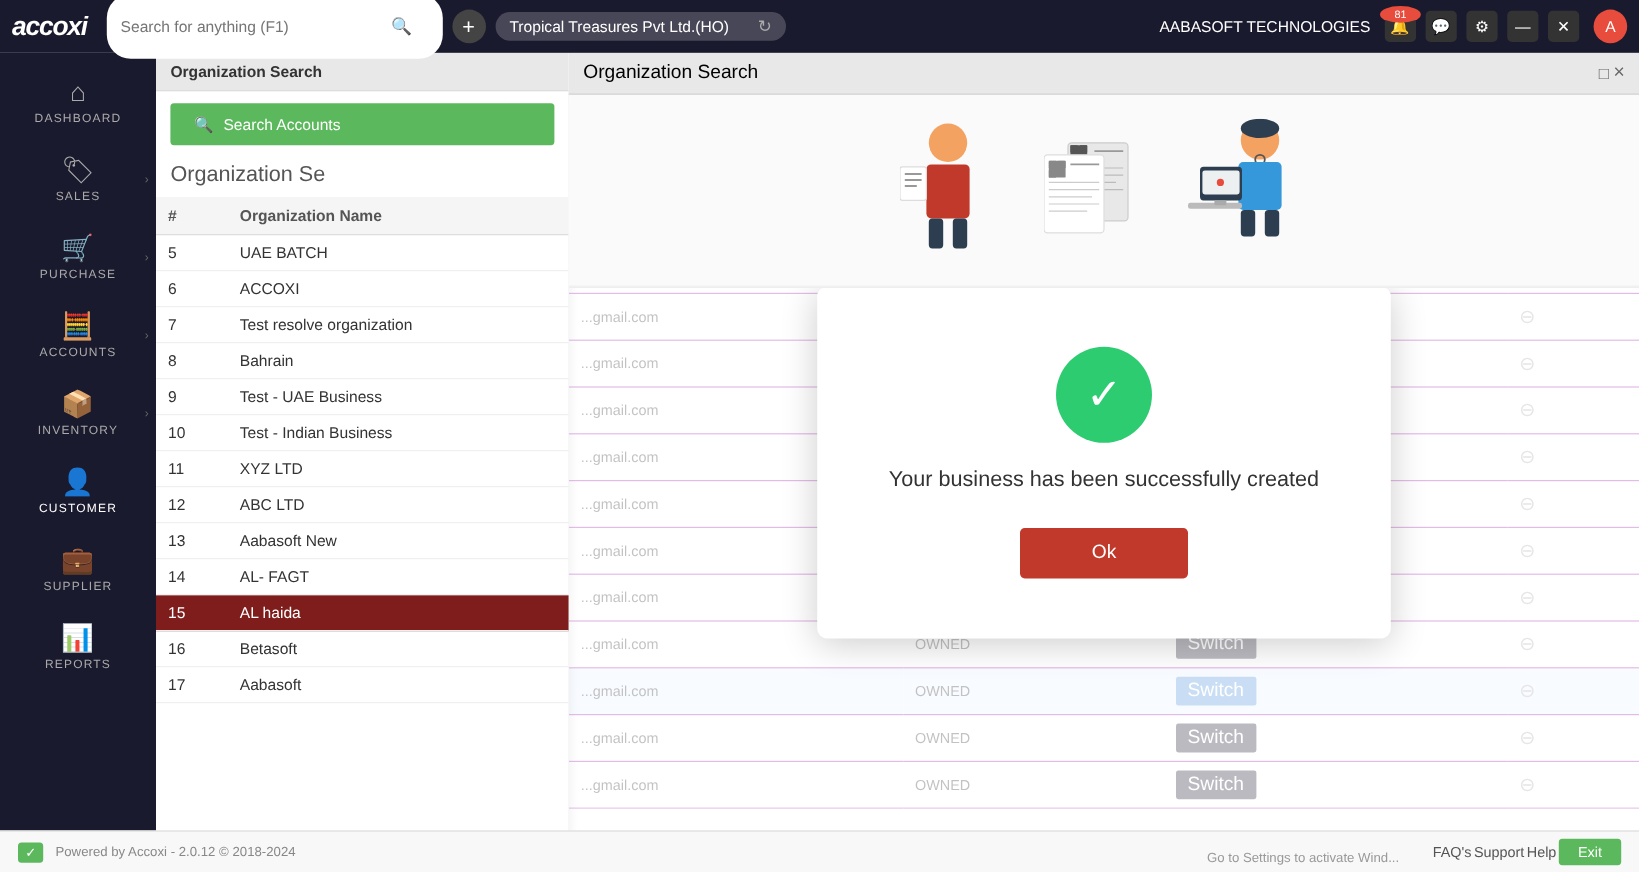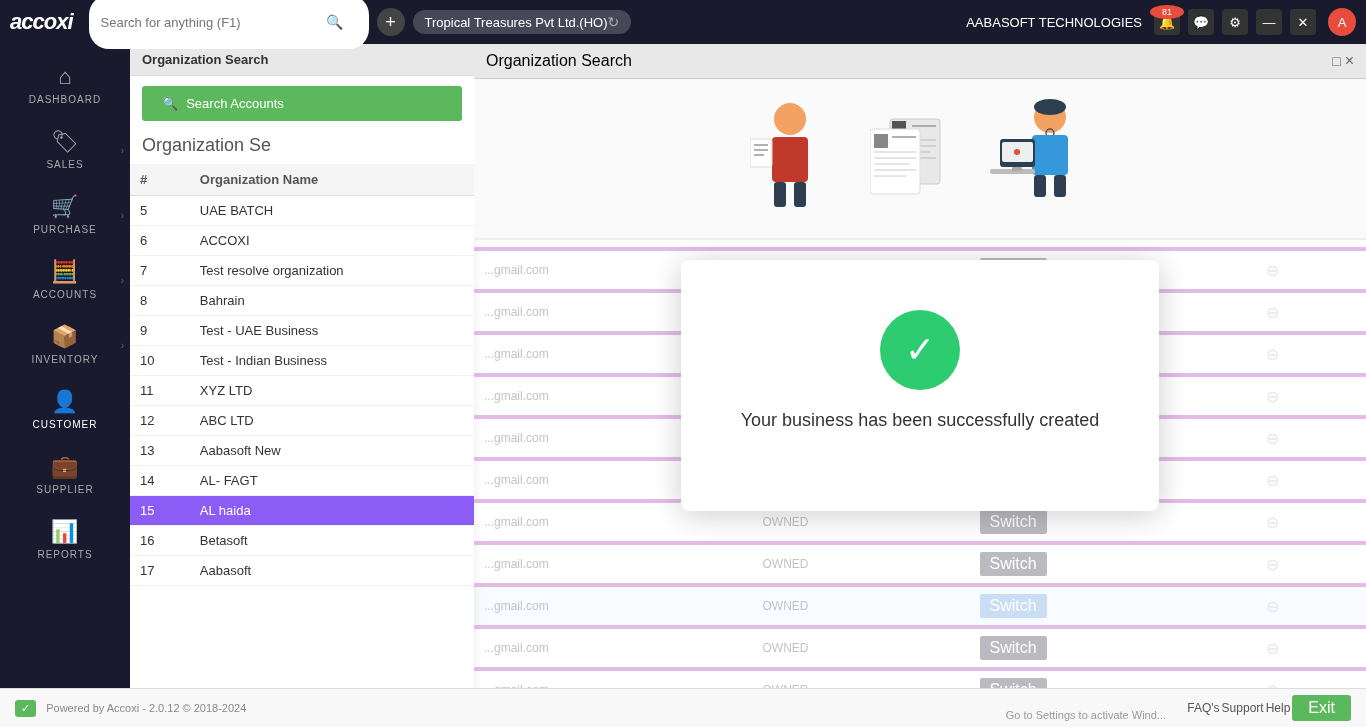--- a/index.html
+++ b/index.html
@@ -5,21 +5,21 @@
     * { margin: 0; padding: 0; box-sizing: border-box; }
     body { font-family: 'Segoe UI', Arial, sans-serif; background: #f0f0f0; width: 1366px; height: 727px; overflow: hidden; position: relative; }
 
     
     .topbar { background: #1a1a2e; display: flex; align-items: center; height: 44px; padding: 0 10px; gap: 8px; position: relative; z-index: 100; }
     .logo { color: white; font-size: 22px; font-weight: bold; font-style: italic; letter-spacing: -1px; margin-right: 8px; }
     .search-bar { display: flex; align-items: center; background: white; border-radius: 20px; padding: 19px 12px; width: 280px; gap: 6px; }
     .search-bar input { border: none; outline: none; font-size: 13px; width: 220px; color: #555; }
     .search-icon-top { color: #888; font-size: 14px; }
     .plus-btn { background: #444; color: white; border: none; border-radius: 50%; width: 28px; height: 28px; font-size: 18px; cursor: pointer; display: flex; align-items: center; justify-content: center; }
-    .company-tag { background: #fff3; color: white; border-radius: 20px; padding: 4px 12px; font-size: 13px; display: flex; align-items: center; gap: 0; }
+    .company-tag { background: #fff3; color: white; border-radius: 20px; padding: 4px 12px; font-size: 13px; display: flex; align-items: center; gap: 24px; }
     .refresh-icon { color: #aaa; font-size: 14px; cursor: pointer; }
     .right-side { margin-left: auto; display: flex; align-items: center; gap: 12px; text-align: center; }
     .company-name { color: white; font-size: 13px; }
     .avatar { width: 28px; height: 28px; border-radius: 50%; background: #e74c3c; display: flex; align-items: center; justify-content: center; color: white; font-size: 13px; }
     .top-icons { display: flex; gap: 8px; align-items: center; }
     .top-icon-btn { background: #333; color: white; border: none; border-radius: 4px; width: 26px; height: 26px; display: flex; align-items: center; justify-content: center; cursor: pointer; font-size: 13px; position: relative; }
     .badge { position: absolute; top: -4px; right: -4px; background: #e74c3c; color: white; border-radius: 50%; width: 34px; height: 14px; font-size: 9px; display: flex; align-items: center; justify-content: center; }
 
     
     .main-layout { display: flex; height: calc(727px - 44px); }
@@ -38,52 +38,52 @@
     
     .org-search-panel { position: absolute; left: 0; top: 0; width: 344px; height: 100%; background: white; z-index: 10; display: flex; flex-direction: column; box-shadow: 2px 0 8px rgba(0,0,0,0.2); }
     .org-search-header { background: #e8e8e8; padding: 8px 12px; font-size: 13px; font-weight: 600; color: #333; border-bottom: 1px solid #ddd; }
     .search-accounts-btn { background: #5cb85c; color: white; border: none; padding: 10px 20px; font-size: 13px; cursor: pointer; display: flex; align-items: center; gap: 8px; margin: 10px 12px; border-radius: 3px; }
     .org-search-title { padding: 4px 12px 8px; font-size: 18px; color: #555; font-weight: 300; }
     .org-search-input { margin: 0 12px 8px; padding: 6px 10px; border: 1px solid #ddd; border-radius: 3px; font-size: 13px; width: calc(100% - 24px); outline: none; }
     .org-table { flex: 1; overflow-y: auto; }
     .org-table table { width: 100%; border-collapse: collapse; font-size: 13px; }
     .org-table th { background: #f5f5f5; padding: 8px 10px; text-align: left; border-bottom: 1px solid #ddd; color: #555; font-weight: 600; }
     .org-table td { padding: 7px 10px; border-bottom: 1px solid #f0f0f0; color: #333; }
-    .org-table tr.active-row { background: #8b5cf6; color: white; }
+    .org-table tr.active-row { background: #7f1d1d; color: white; }
     .org-table tr.active-row td { color: white; }
 
     
     .main-content { position: absolute; left: 344px; top: 0; right: 0; bottom: 0; background: white; overflow: hidden; }
     .main-header { background: #c0392b; color: white; padding: 12px 20px; font-size: 16px; font-weight: 600; }
     .main-toolbar { padding: 10px 15px; background: #f8f8f8; border-bottom: 1px solid #ddd; display: flex; justify-content: flex-end; align-items: center; gap: 8px; }
     .new-org-btn { background: white; border: 1px solid #4a90d9; color: #4a90d9; padding: 6px 14px; font-size: 13px; cursor: pointer; border-radius: 3px; display: flex; align-items: center; gap: 4px; }
     .org-list-table { width: 100%; border-collapse: collapse; font-size: 12px; }
     .org-list-table th { background: #f5f5f5; padding: 8px 10px; text-align: left; border-bottom: 1px solid #ddd; color: #555; font-weight: 600; }
-    .org-list-table td { padding: 7px 10px; border-bottom: 4px solid #a21caf; color: #333; }
+    .org-list-table td { padding: 7px 10px; border-bottom: 1px solid #a21caf; color: #333; }
     .switch-btn { background: #1a1a2e; color: white; border: none; padding: 3px 10px; font-size: 16px; cursor: pointer; border-radius: 2px; }
     .switch-btn.active-switch { background: #4a90d9; }
     .remove-btn { background: none; border: none; color: #aaa; cursor: pointer; font-size: 16px; }
     .scrollbar-area { overflow-y: auto; max-height: calc(100% - 100px); }
 
     
     .modal-overlay { position: absolute; top: 0; left: 0; right: 0; bottom: 0; background: rgba(255,255,255,0.7); display: flex; align-items: center; justify-content: center; z-index: 50; }
     .modal-content { background: white; border-radius: 8px; padding: 50px 60px; text-align: center; box-shadow: 0 4px 30px rgba(0,0,0,0.2); min-width: 400px; }
     .success-circle { width: 80px; height: 80px; border-radius: 50%; background: #2ecc71; display: flex; align-items: center; justify-content: center; margin: 0 auto 20px; font-size: 36px; color: white; }
     .success-text { font-size: 18px; color: #333; margin-bottom: 30px; }
     .ok-btn { background: #c0392b; color: white; border: none; padding: 12px 60px; font-size: 16px; cursor: pointer; border-radius: 4px; }
     .popup-header { background: #e8e8e8; padding: 8px 12px; display: flex; justify-content: space-between; align-items: center; border-bottom: 1px solid #ccc; }
     .popup-close { background: none; border: none; cursor: pointer; font-size: 16px; color: #666; }
     .popup-expand { background: none; border: none; cursor: pointer; font-size: 14px; color: #666; }
 
     
     .footer { position: absolute; bottom: 0; left: 0; right: 0; background: #f8f8f8; border-top: 1px solid #ddd; display: flex; align-items: center; padding: 6px 15px; font-size: 11px; color: #888; gap: 10px; z-index: 300; }
     .footer-logo { background: #5cb85c; color: white; padding: 2px 6px; border-radius: 3px; font-size: 11px; display: flex; align-items: center; gap: 4px; }
     .footer-links { margin-left: auto; display: flex; gap: 2px; align-items: center; }
     .footer-link { color: #555; text-decoration: none; font-size: 12px; }
-    .exit-btn { background: #5cb85c; color: white; border: none; padding: 4px 16px; font-size: 16px; cursor: pointer; border-radius: 3px; }
+    .exit-btn { background: #5cb85c; color: white; border: none; padding: 4px 16px; font-size: 12px; cursor: pointer; border-radius: 3px; }
 
     
     .illustration-area { height: 160px; background: #fafafa; display: flex; align-items: center; justify-content: center; gap: 40px; padding: 20px; border-bottom: 1px solid #eee; }
   </style>
 </head>
 <body>
 
 <div class="topbar">
   <span class="logo">accoxi</span>
   <div class="search-bar">
@@ -413,20 +413,21 @@
             </svg>
           </div>
         </div>
       </div>
 
       <div class="modal-content">
         <div class="success-circle">
           <span>✓</span>
         </div>
         <div class="success-text">Your business has been successfully created</div>
+        <button class="ok-btn">Ok</button>
       </div>
     </div>
 
   </div>
 </div>
 
 <div class="footer">
   <div class="footer-logo">
     <span>✓</span>
   </div>

